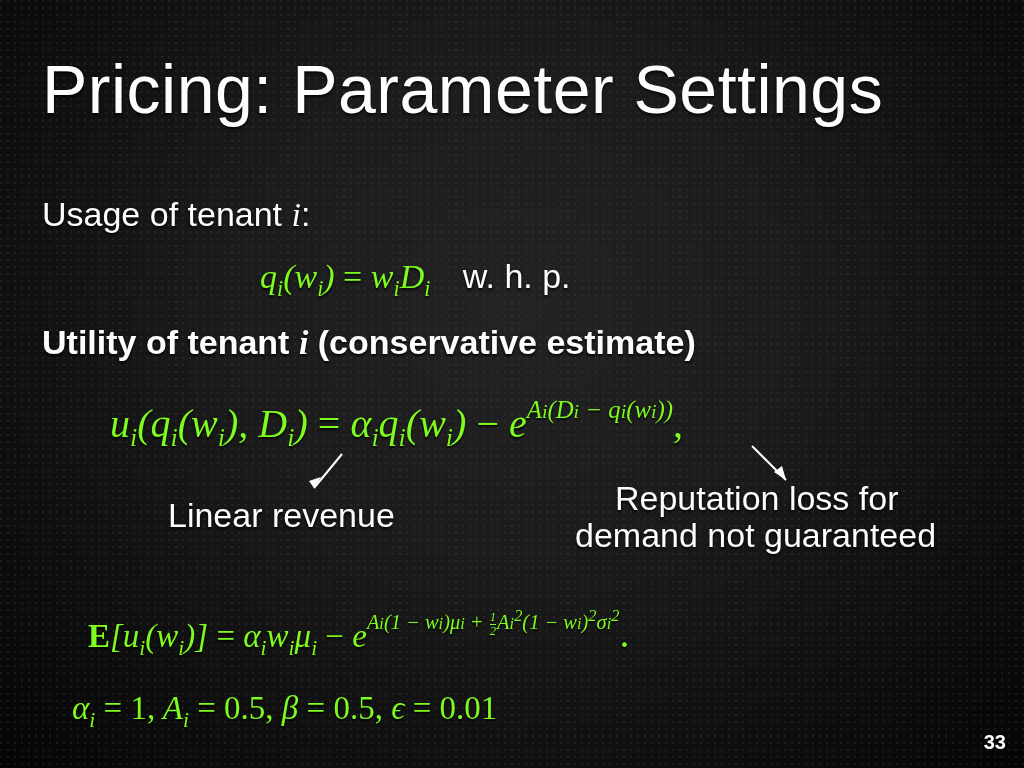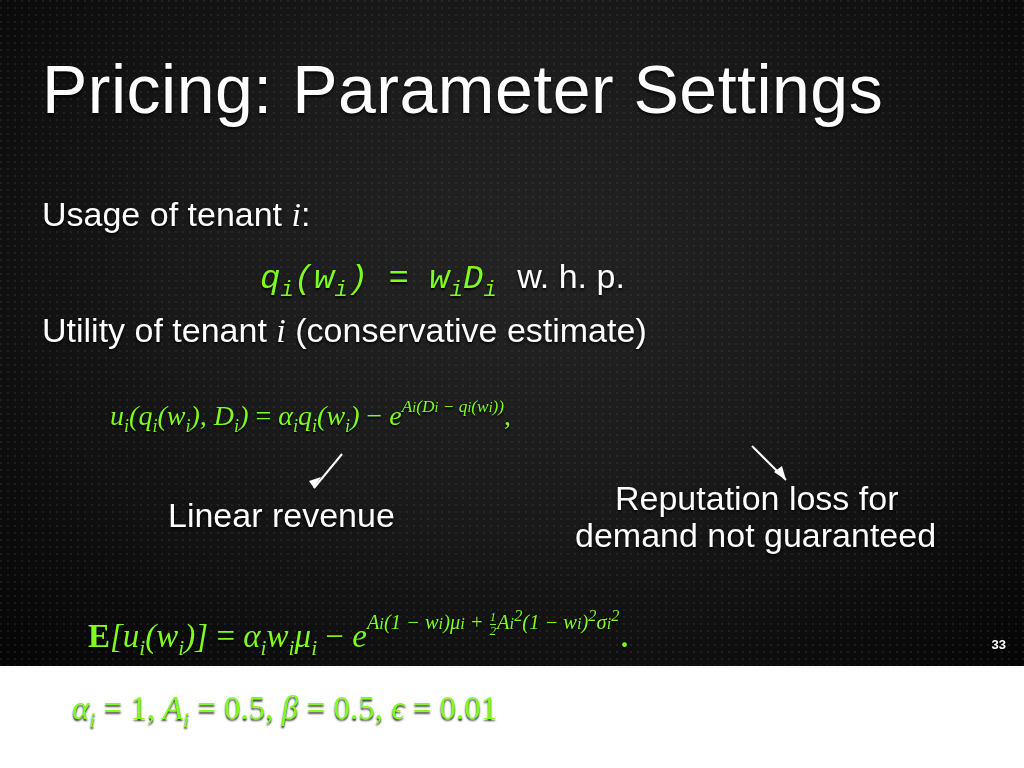--- a/index.html
+++ b/index.html
@@ -7,21 +7,21 @@
     padding: 0;
     width: 1024px;
     height: 768px;
     overflow: hidden;
     font-family: "Arial", "Helvetica", sans-serif;
     color: #fff;
   }
   .slide {
     position: relative;
     width: 1024px;
-    height: 666px;
+    height: 768px;
     background:
       radial-gradient(circle at 1px 1px, rgba(80,80,80,0.25) 1px, transparent 1px) 0 0/7px 7px,
       radial-gradient(ellipse at 50% 40%, #232323 0%, #1b1b1b 40%, #0e0e0e 75%, #050505 100%);
   }
   .title {
     position: absolute;
     top: 50px;
     left: 42px;
     font-size: 68px;
     font-weight: 400;
@@ -62,49 +62,49 @@
   .arrow {
     position: absolute;
     width: 60px;
     height: 50px;
     pointer-events: none;
   }
   .pagenum {
     position: absolute;
     right: 18px;
     bottom: 14px;
-    font-size: 13px;
+    font-size: 20px;
     font-weight: bold;
     color: #fff;
     text-shadow: 0 1px 2px rgba(0,0,0,0.9);
   }
 </style>
 </head>
 <body>
 
 <div class="slide">
 
   <div class="title">Pricing: Parameter Settings</div>
 
   <div class="body-text" style="top:195px; left:42px;">
     <span>Usage of tenant </span><span class="italic">i</span><span>:</span>
   </div>
 
   <div style="position:absolute; top:257px; left:260px;">
-    <span class="math" style="position:static; font-size:34px;font-family:Liberation Mono, monospace;">
+    <span class="math" style="position:static; font-size:34px;">
       q<span class="sub">i</span>(w<span class="sub">i</span>) <span class="upright">=</span> w<span class="sub">i</span>D<span class="sub">i</span>
     </span>
-    <span class="body-text" style="position:static; margin-left:0;"> w. h. p.</span>
+    <span class="body-text" style="position:static; margin-left:24px;"> w. h. p.</span>
   </div>
 
-  <div class="body-text" style="top:311px; left:42px;">
+  <div class="body-text" style="top:323px; left:42px;font-weight:bold;">
     <span>Utility of tenant </span><span class="italic">i</span><span> (conservative estimate)</span>
   </div>
 
-  <div class="math" style="top:400px; left:110px; font-size:28px;">
+  <div class="math" style="top:400px; left:110px; font-size:40px;">
     u<span class="sub">i</span>(q<span class="sub">i</span>(w<span class="sub">i</span>), D<span class="sub">i</span>) <span class="upright">=</span> α<span class="sub">i</span>q<span class="sub">i</span>(w<span class="sub">i</span>) <span class="upright">−</span> e<span class="supblock">A<span style="font-size:0.8em;">i</span>(D<span style="font-size:0.8em;">i</span> − q<span style="font-size:0.8em;">i</span>(w<span style="font-size:0.8em;">i</span>))</span><span class="upright">,</span>
   </div>
 
   <svg class="arrow" style="top:448px; left:300px;" viewBox="0 0 60 50">
     <line x1="42" y1="6" x2="14" y2="40" stroke="#ffffff" stroke-width="2"></line>
     <polygon points="14,40 21,29 9,33" fill="#ffffff"></polygon>
   </svg>
   <svg class="arrow" style="top:440px; left:740px;" viewBox="0 0 60 50">
     <line x1="12" y1="6" x2="46" y2="40" stroke="#ffffff" stroke-width="2"></line>
     <polygon points="46,40 34,32 42,26" fill="#ffffff"></polygon>

